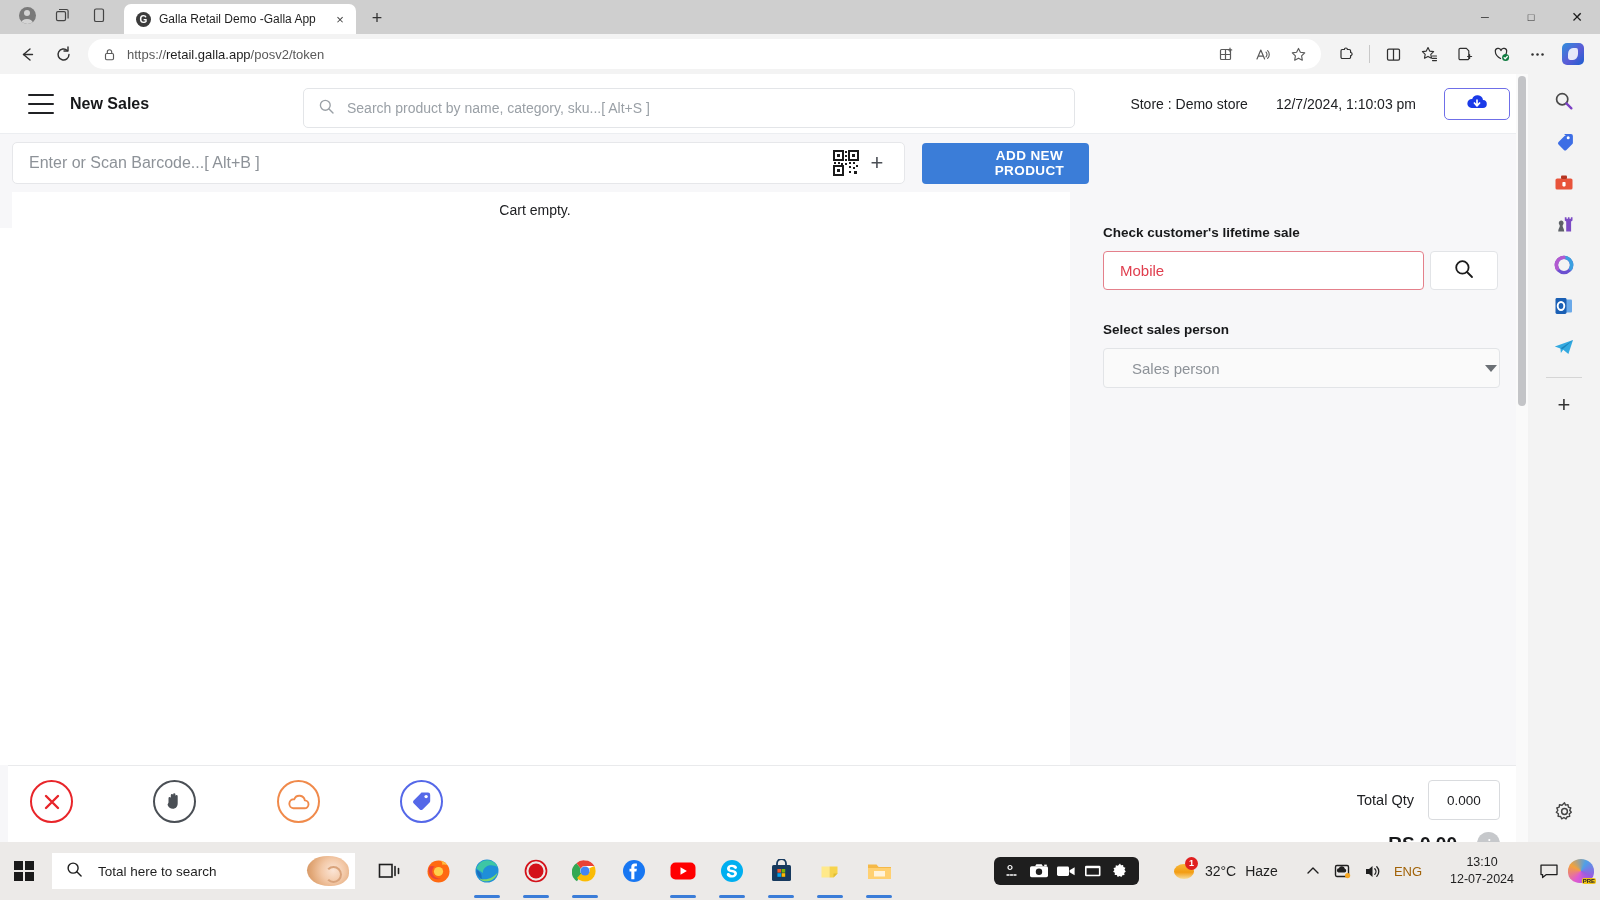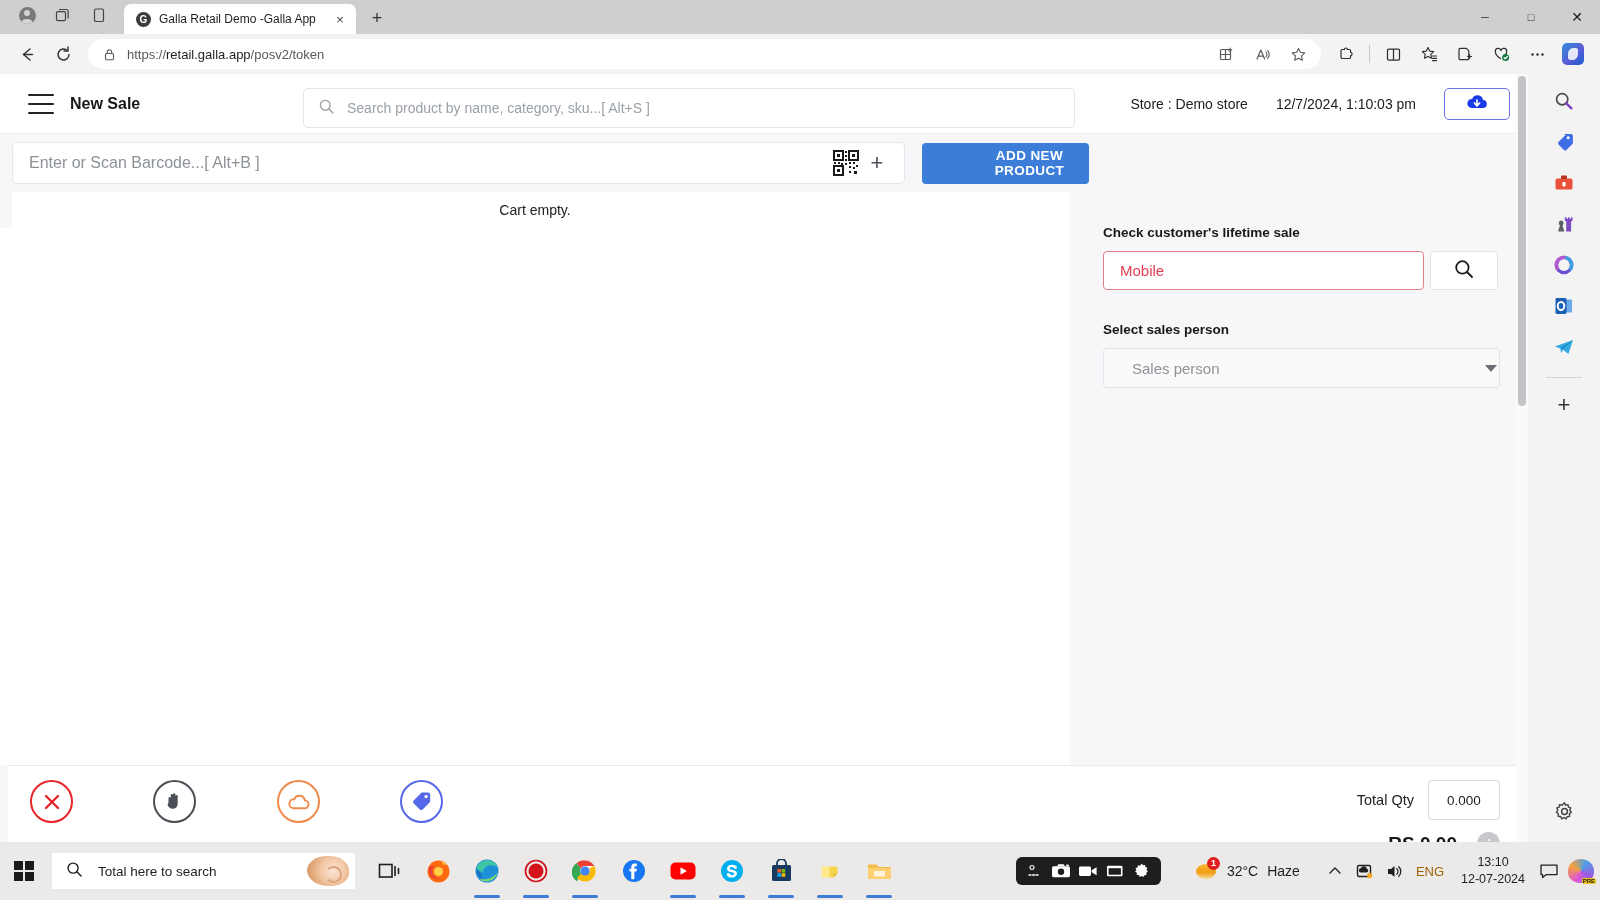--- a/index.html
+++ b/index.html
@@ -309,21 +309,21 @@
     background: linear-gradient(180deg,#f6b93b 0%,#f39c12 55%,#f7dc9a 100%);
     border-radius: 50%;
   }
   .sun-ic .badge {
     position: absolute; right: -2px; top: -3px; width: 13px; height: 13px;
     border-radius: 50%; background: #e02020; color: #fff; font-size: 9px;
     display: flex; align-items: center; justify-content: center; font-weight: bold;
   }
   .tray-ic { width: 30px; height: 40px; display: flex; align-items: center; justify-content: center; color: #222; }
   .tray-lang { font-size: 13px; color: #a16207; margin: 0 10px 0 6px; }
-  .clock { text-align: center; line-height: 1.38; margin: 0 7px; }
+  .clock { text-align: center; line-height: 1.38; margin: 0 18px; }
   .clock div { font-size: 12.5px; color: #1f1f1f; }
   .notif-ic { width: 34px; height: 40px; display: flex; align-items: center; justify-content: center; }
   .pbi-ic {
     width: 26px; height: 24px; position: relative; margin-left: 2px;
     background: conic-gradient(from 210deg, #e05ad0, #f3a23a, #4ea0e8, #9a5ce0, #e05ad0);
     border-radius: 50% 50% 45% 45%;
   }
   .pbi-ic::after {
     content: "PRE"; position: absolute; bottom: -1px; right: -2px; font-size: 6px;
     font-weight: bold; background: #f0c419; color: #222; padding: 0 1px; border-radius: 2px;
@@ -450,21 +450,21 @@
   </div>
 
   <div class="viewport">
 
     <div class="app-header">
       <div class="hamburger">
           <i></i>
           <i></i>
           <i></i>
         </div>
-      <div class="app-title">New Sale</div>
+      <div class="app-title">New Sales</div>
       <div class="prod-search">
         <span>
           <svg width="17" height="17" viewBox="0 0 17 17">
               <circle cx="7.3" cy="7.3" r="4.9" fill="none" stroke="#9aa0a6" stroke-width="1.35"></circle>
               <path d="M11 11l4 4" stroke="#9aa0a6" stroke-width="1.35" stroke-linecap="round"></path>
             </svg>
         </span>
         <span class="ph">Search product by name, category, sku...[ Alt+S ]</span>
       </div>
       <div class="hdr-right">

